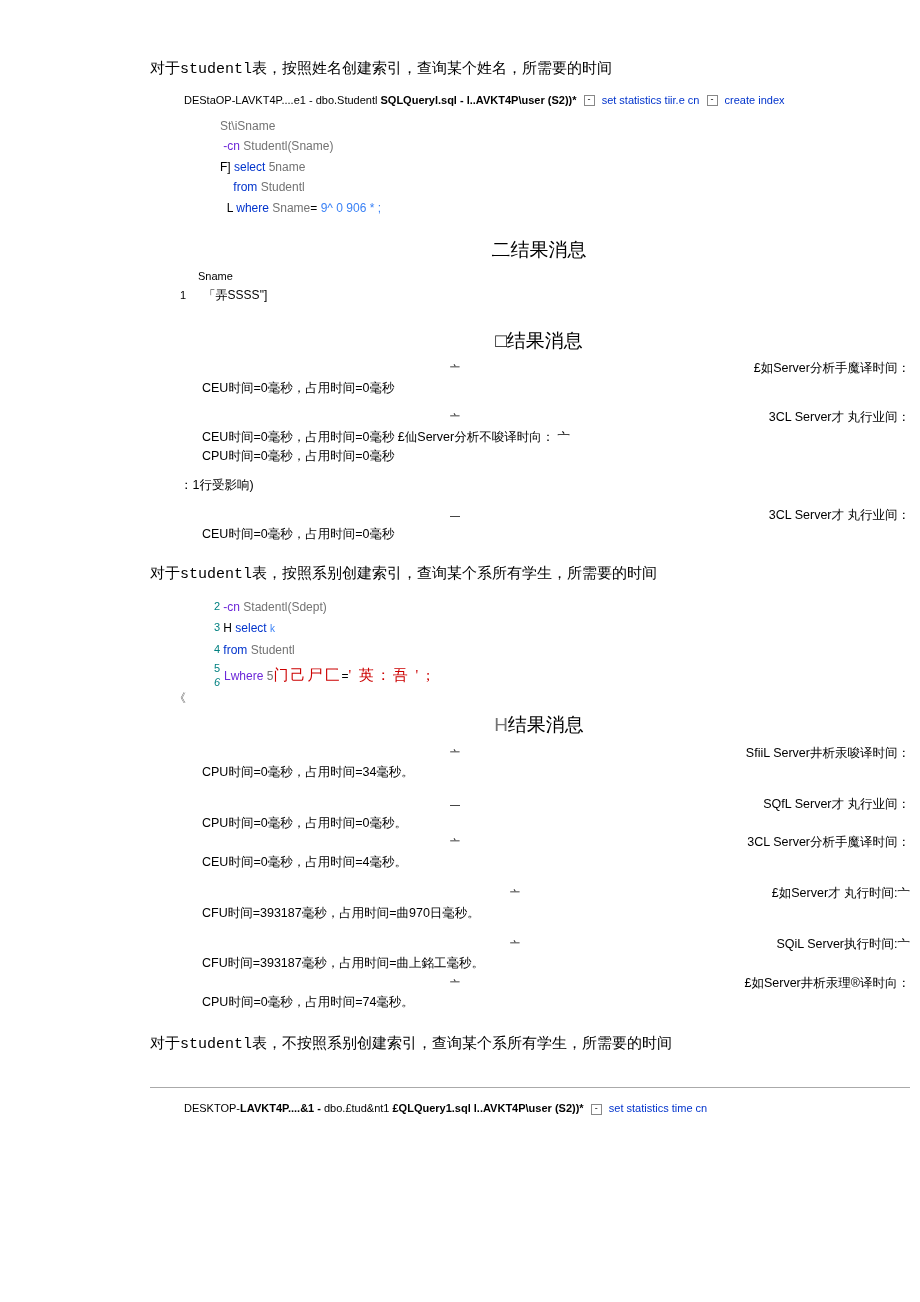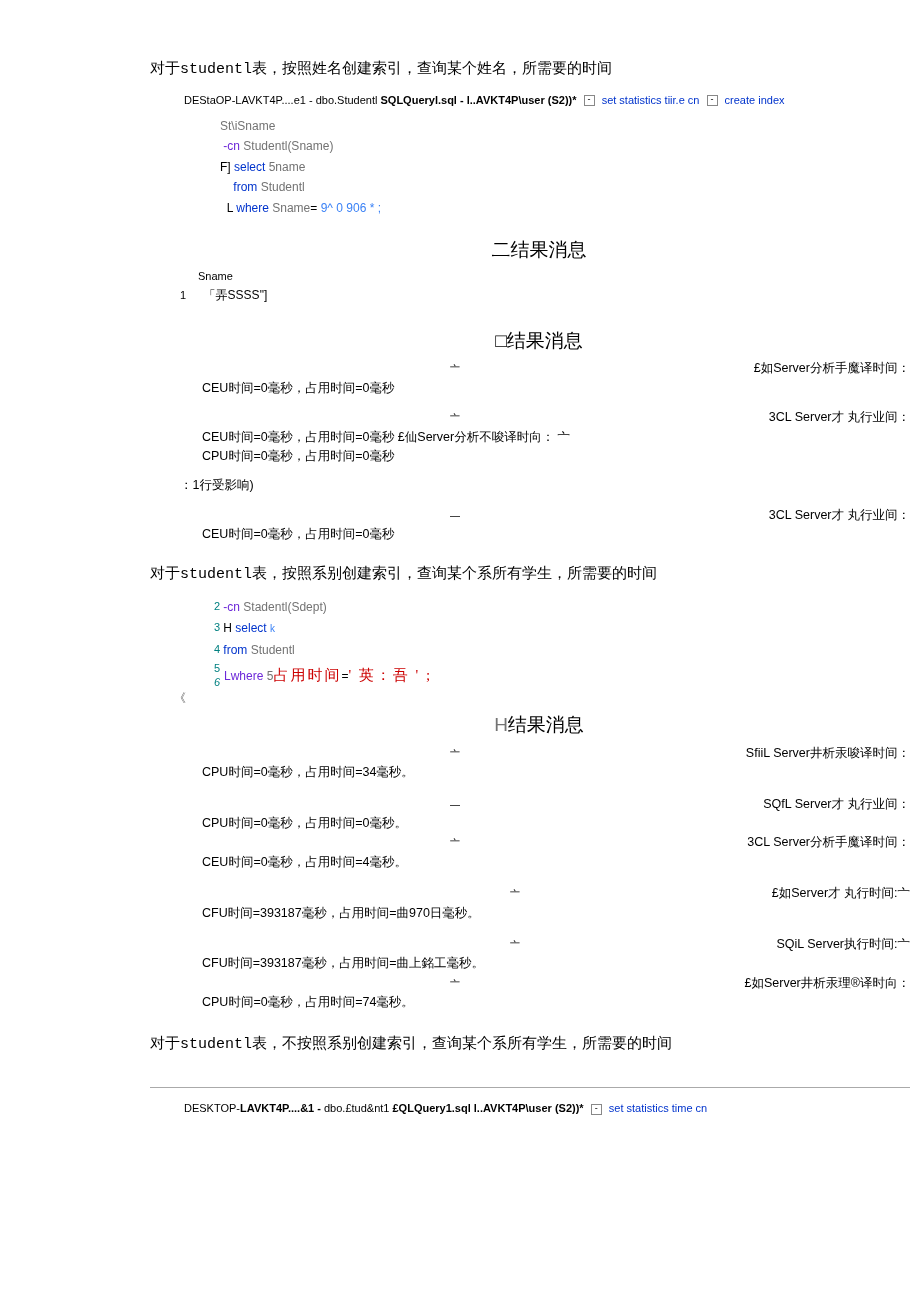--- a/index.html
+++ b/index.html
@@ -117,21 +117,21 @@
 
   <div class="heading" style="margin-top:18px;">
     <span>对于</span><span class="mono">studentl</span><span>表，按照系别创建索引，查询某个系所有学生，所需要的时间</span>
   </div>
 
   <div class="codeblock2">
     <div><span class="nums">2</span>  <span class="gray">-cn </span><span class="teal">Stadentl(Sdept)</span></div>
     <div><span class="nums">3</span>  <span>H </span><span class="blue">select </span><span class="red" style="font-size:10px;">k</span></div>
     <div><span class="nums">4</span>  <span class="blue">   from </span><span class="teal">Studentl</span></div>
     <div style="line-height:1.2;"><span class="nums">5</span><br><span class="nums" style="font-style:italic;">6</span></div>
-    <div style="margin-top:-28px; margin-left:18px;"><span class="gray">Lwhere </span><span class="teal">5</span><span class="cnred">占用时间</span><span>=</span><span class="cnred">' 英：吾 ' ;</span></div>
+    <div style="margin-top:-28px; margin-left:18px;"><span class="gray">Lwhere </span><span class="teal">5</span><span class="cnred">门己尸匚</span><span>=</span><span class="cnred">' 英：吾 ' ;</span></div>
   </div>
   <div class="langle">《</div>
 
   <div class="section" style="margin-top:4px;">
     <span class="teal">H</span><span>结果消息</span>
   </div>
   <div class="msgblock">
     <div class="row"><span>SfiiL Server井析汞唆译时间：</span><span class="m arrow">亠</span></div>
     <div class="sub">CPU时间=0毫秒，占用时间=34毫秒。</div>
     <div style="height:12px;"></div>

